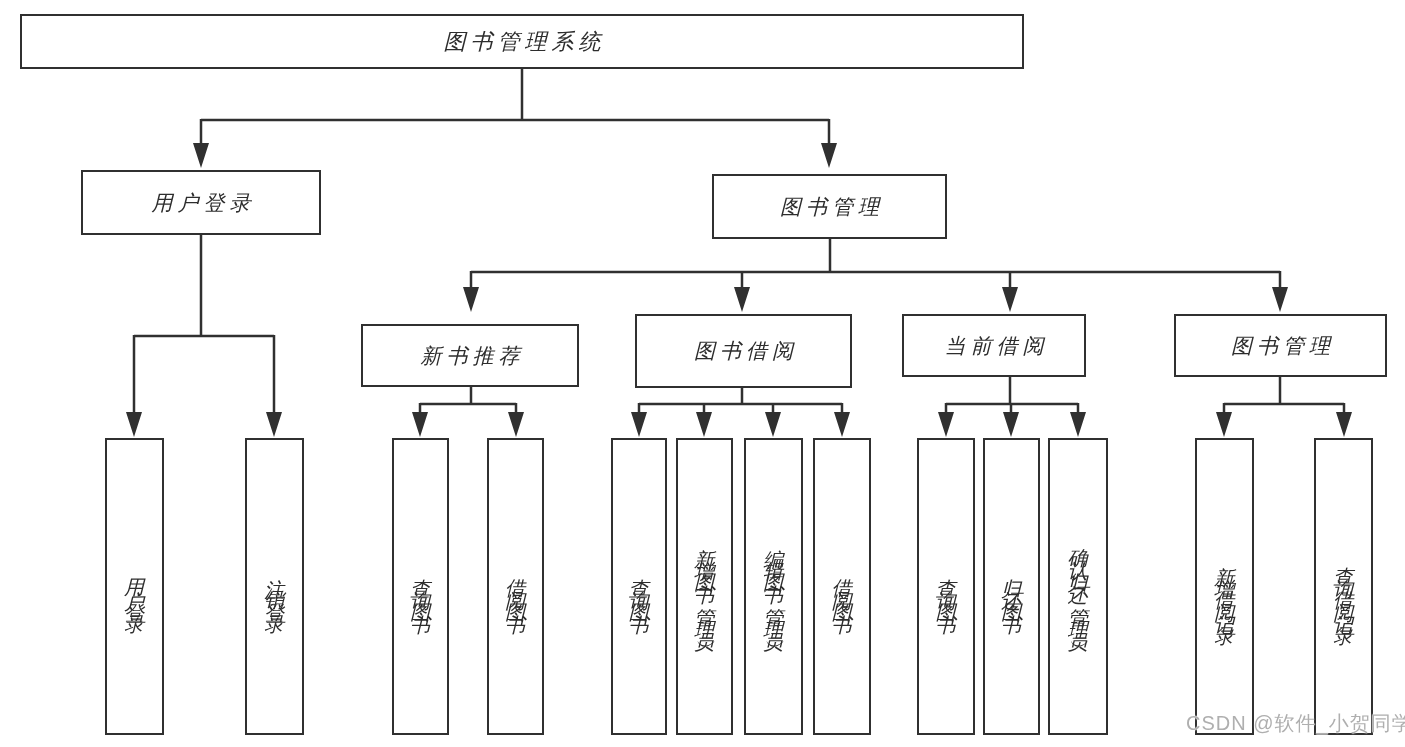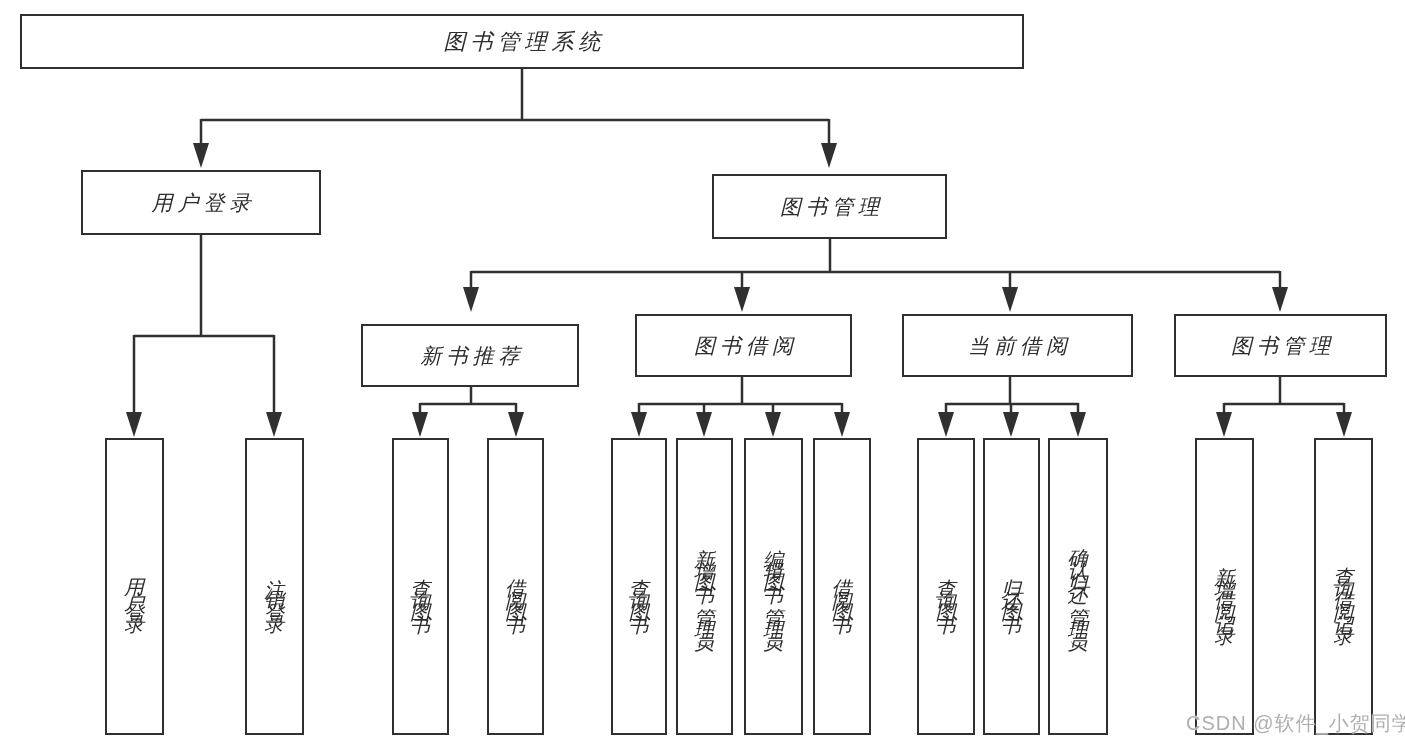--- a/index.html
+++ b/index.html
@@ -124,22 +124,22 @@
       M1224 437 L1216 412 L1232 412 Z
       M1344 437 L1336 412 L1352 412 Z"></path>
   </svg>
 
   <div class="box node root" style="left:20px; top:14px; width:1004px; height:55px;">图书管理系统</div>
 
   <div class="box node" style="left:81px; top:170px; width:240px; height:65px;">用户登录</div>
   <div class="box node" style="left:712px; top:174px; width:235px; height:65px;">图书管理</div>
 
   <div class="box node" style="left:361px; top:324px; width:218px; height:63px;">新书推荐</div>
-  <div class="box node" style="left:635px; top:314px; width:217px; height:63px;">图书借阅</div>
-  <div class="box node" style="left:902px; top:314px; width:231px; height:63px;">当前借阅</div>
+  <div class="box node" style="left:635px; top:314px; width:217px; height:74px;">图书借阅</div>
+  <div class="box node" style="left:902px; top:314px; width:184px; height:63px;">当前借阅</div>
   <div class="box node" style="left:1174px; top:314px; width:213px; height:63px;">图书管理</div>
 
   <div class="box leaf" style="left:105px; top:438px; width:59px; height:297px;">
     <span class="leaf-label">用户登录</span>
   </div>
   <div class="box leaf" style="left:245px; top:438px; width:59px; height:297px;">
     <span class="leaf-label">注销登录</span>
   </div>
 
   <div class="box leaf" style="left:392px; top:438px; width:57px; height:297px;">

